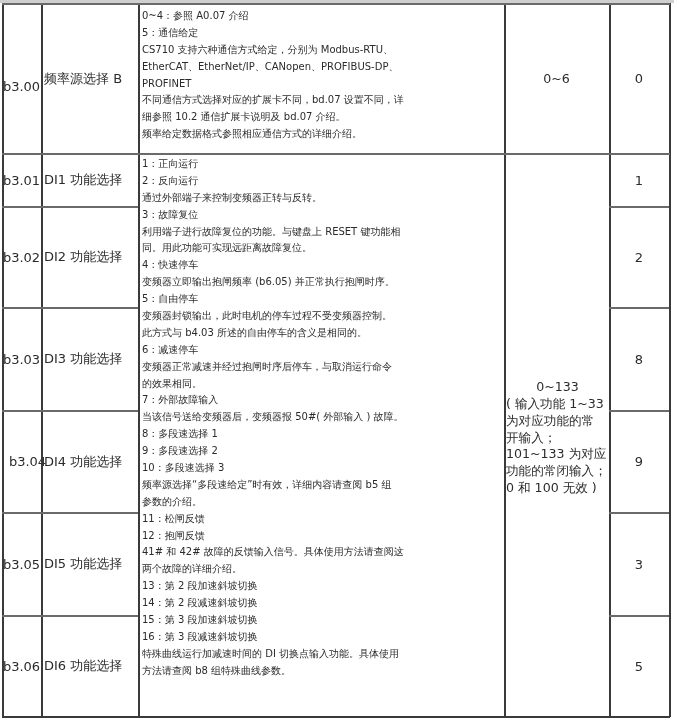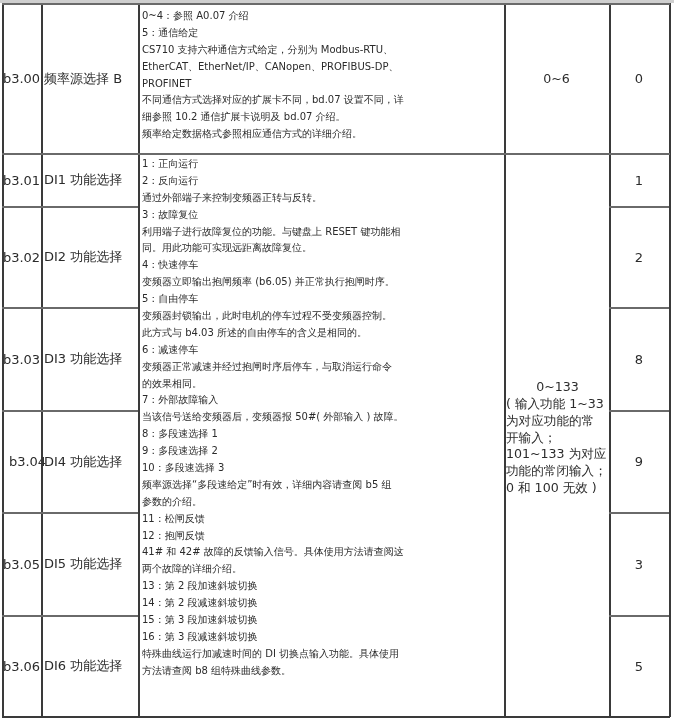--- a/index.html
+++ b/index.html
@@ -18,21 +18,21 @@
     .range.multi { align-items: flex-start; padding-left: 2px; line-height: 16.8px; }
     .range.multi .c { align-self: center; }
     .def { display: flex; align-items: center; justify-content: center; font-size: 13px; }
   </style>
 </head>
 <body>
 
 <div class="topstrip"></div>
 
 <div id="table">
-    <div class="cell code" style="left: 2px; top: 4px; width: 39px; height: 149px;">b3.00</div>
+    <div class="cell code" style="left: 2px; top: 12px; width: 39px; height: 149px;">b3.00</div>
     <div class="cell name" style="left: 41px; top: 4px; width: 97px; height: 149px;">频率源选择 B</div>
     <div class="cell def" style="left: 609px; top: 4px; width: 60px; height: 149px;">0</div>
     <div class="cell code" style="left: 2px; top: 154px; width: 39px; height: 52px; border-radius: 11px;">b3.01</div>
     <div class="cell name" style="left: 41px; top: 154px; width: 97px; height: 52px;">DI1 功能选择</div>
     <div class="cell def" style="left: 609px; top: 154px; width: 60px; height: 52px;">1</div>
     <div class="cell code" style="left: 2px; top: 207px; width: 39px; height: 100px;">b3.02</div>
     <div class="cell name" style="left: 41px; top: 207px; width: 97px; height: 100px;">DI2 功能选择</div>
     <div class="cell def" style="left: 609px; top: 207px; width: 60px; height: 100px;">2</div>
     <div class="cell code" style="left: 2px; top: 308px; width: 39px; height: 102px;">b3.03</div>
     <div class="cell name" style="left: 41px; top: 308px; width: 97px; height: 102px;">DI3 功能选择</div>

